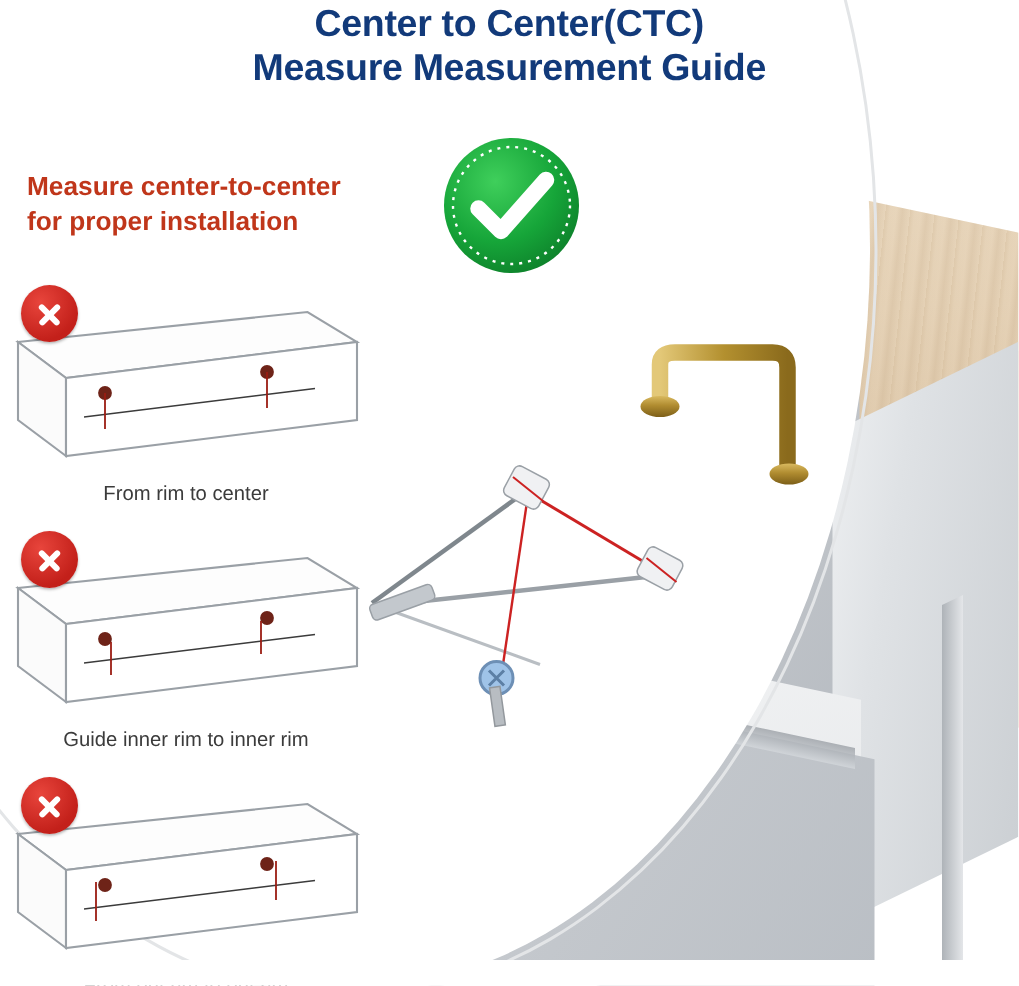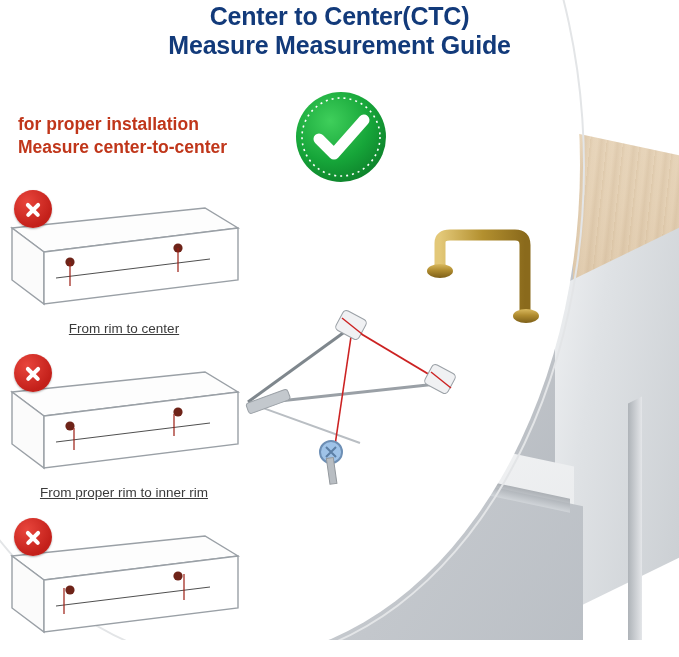--- a/index.html
+++ b/index.html
@@ -229,21 +229,20 @@
     margin-bottom: 12px;
   }
   .card-caption {
     position: absolute;
     bottom: 2px;
     left: 0;
     width: 248px;
     text-align: center;
     font-size: 13.5px;
     color: #3b3b3b;
-    text-decoration: underline;
   }
   .x-badge {
     position: absolute;
     left: 14px;
     top: 4px;
     width: 38px;
     height: 38px;
     border-radius: 50%;
     background: radial-gradient(circle at 34% 30%, #e8453c, #c3201a 70%);
     box-shadow: 0 1px 2px rgba(0,0,0,.3);
@@ -327,22 +326,22 @@
   <div class="white-mask"></div>
   <div class="white-mask-top"></div>
   <div class="footer-space"></div>
 
   <div class="title-block">
     <div class="title-line">Center to Center(CTC)</div>
     <div class="title-line">Measure Measurement Guide</div>
   </div>
 
   <div class="instruct">
+    <div>Measure center-to-center</div>
     <div>for proper installation</div>
-    <div>Measure center-to-center</div>
   </div>
 
   <svg class="badge" viewBox="0 0 106 106">
     <defs>
       <radialGradient id="gchk" cx="38%" cy="32%" r="75%">
         <stop offset="0%" stop-color="#3fcf5b"></stop>
         <stop offset="60%" stop-color="#16a539"></stop>
         <stop offset="100%" stop-color="#0d7f2a"></stop>
       </radialGradient>
     </defs>
@@ -374,21 +373,21 @@
         <polygon points="12,42 205,22 238,42 44,66" fill="#fdfdfd" stroke="#9aa0a6" stroke-width="1.4"></polygon>
         <polygon points="12,42 44,66 44,118 12,94" fill="#fbfbfb" stroke="#9aa0a6" stroke-width="1.4"></polygon>
         <polygon points="44,66 238,42 238,94 44,118" fill="#ffffff" stroke="#9aa0a6" stroke-width="1.4"></polygon>
         <line x1="56" y1="92" x2="210" y2="73" stroke="#3b3b3b" stroke-width="0.9"></line>
         <circle cx="70" cy="76" r="4.6" fill="#6e2318"></circle>
         <circle cx="178" cy="62" r="4.6" fill="#6e2318"></circle>
         <line x1="74" y1="78" x2="74" y2="100" stroke="#9b1c12" stroke-width="1.2"></line>
         <line x1="174" y1="64" x2="174" y2="86" stroke="#9b1c12" stroke-width="1.2"></line>
       </svg>
       <div class="x-badge"></div>
-      <div class="card-caption">From proper rim to inner rim</div>
+      <div class="card-caption">Guide inner rim to inner rim</div>
     </div>
 
     <div class="card">
       <svg width="248" height="130" viewBox="0 0 248 130">
         <polygon points="12,42 205,22 238,42 44,66" fill="#fdfdfd" stroke="#9aa0a6" stroke-width="1.4"></polygon>
         <polygon points="12,42 44,66 44,118 12,94" fill="#fbfbfb" stroke="#9aa0a6" stroke-width="1.4"></polygon>
         <polygon points="44,66 238,42 238,94 44,118" fill="#ffffff" stroke="#9aa0a6" stroke-width="1.4"></polygon>
         <line x1="56" y1="92" x2="210" y2="73" stroke="#3b3b3b" stroke-width="0.9"></line>
         <circle cx="70" cy="76" r="4.6" fill="#6e2318"></circle>
         <circle cx="178" cy="62" r="4.6" fill="#6e2318"></circle>

